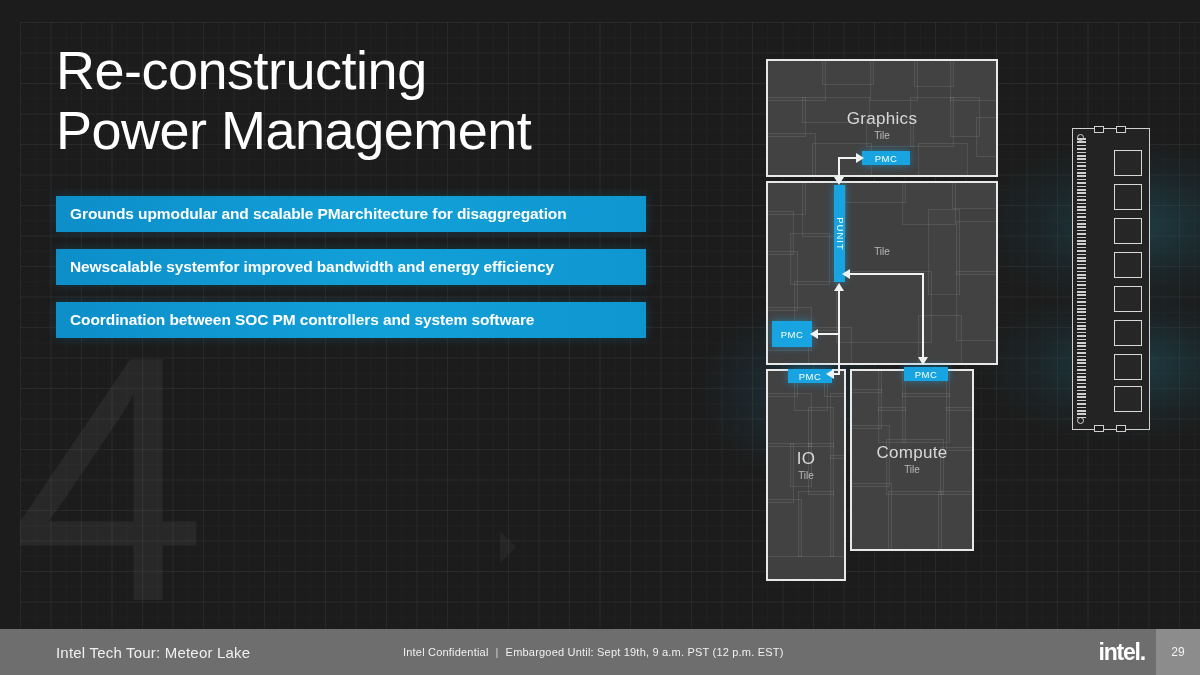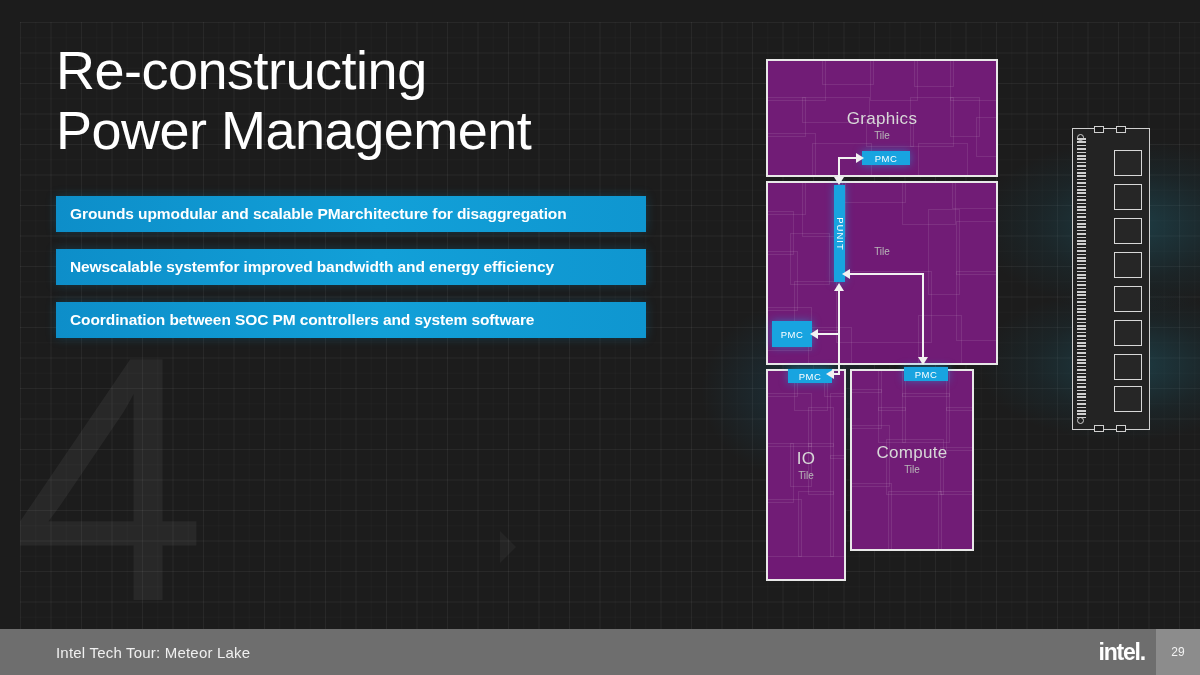--- a/index.html
+++ b/index.html
@@ -81,21 +81,21 @@
     box-shadow:0 0 10px rgba(15,150,210,0.25);
   }
   .bar b { font-weight:700; }
   .bar span.t { font-weight:700; }
 
   
   #diagram { position:absolute; left:766px; top:59px; width:232px; height:492px; }
 
   .tile {
     position:absolute;
-    background:#701a75;
+    background:#404040;
     border:2px solid #e8e8e8;
     overflow:hidden;
   }
   .tile .lbl {
     position:absolute; left:0; right:0;
     text-align:center; color:#d8d8d8;
     pointer-events:none;
   }
   .tile .lbl .big { display:block; font-size:17px; font-weight:400; letter-spacing:0.3px; }
   .tile .lbl .sub { display:block; font-size:10px; color:#b9b9b9; margin-top:1px; }
@@ -329,17 +329,22 @@
     <div class="dimm-chip" style="top:90px;"></div>
     <div class="dimm-chip" style="top:124px;"></div>
     <div class="dimm-chip" style="top:158px;"></div>
     <div class="dimm-chip" style="top:192px;"></div>
     <div class="dimm-chip" style="top:226px;"></div>
     <div class="dimm-chip" style="top:258px;"></div>
   </div>
 
   <div id="footer">
     <div class="f-left">Intel Tech Tour: Meteor Lake</div>
+    <div class="f-mid">
+      <span>Intel Confidential</span>
+      <span class="f-sep">|</span>
+      <span>Embargoed Until: Sept 19th, 9 a.m. PST (12 p.m. EST)</span>
+    </div>
     <div class="f-logo"><span>intel</span><span class="dot">.</span></div>
     <div class="f-page">29</div>
   </div>
 
 </div>
 
 </body></html>

